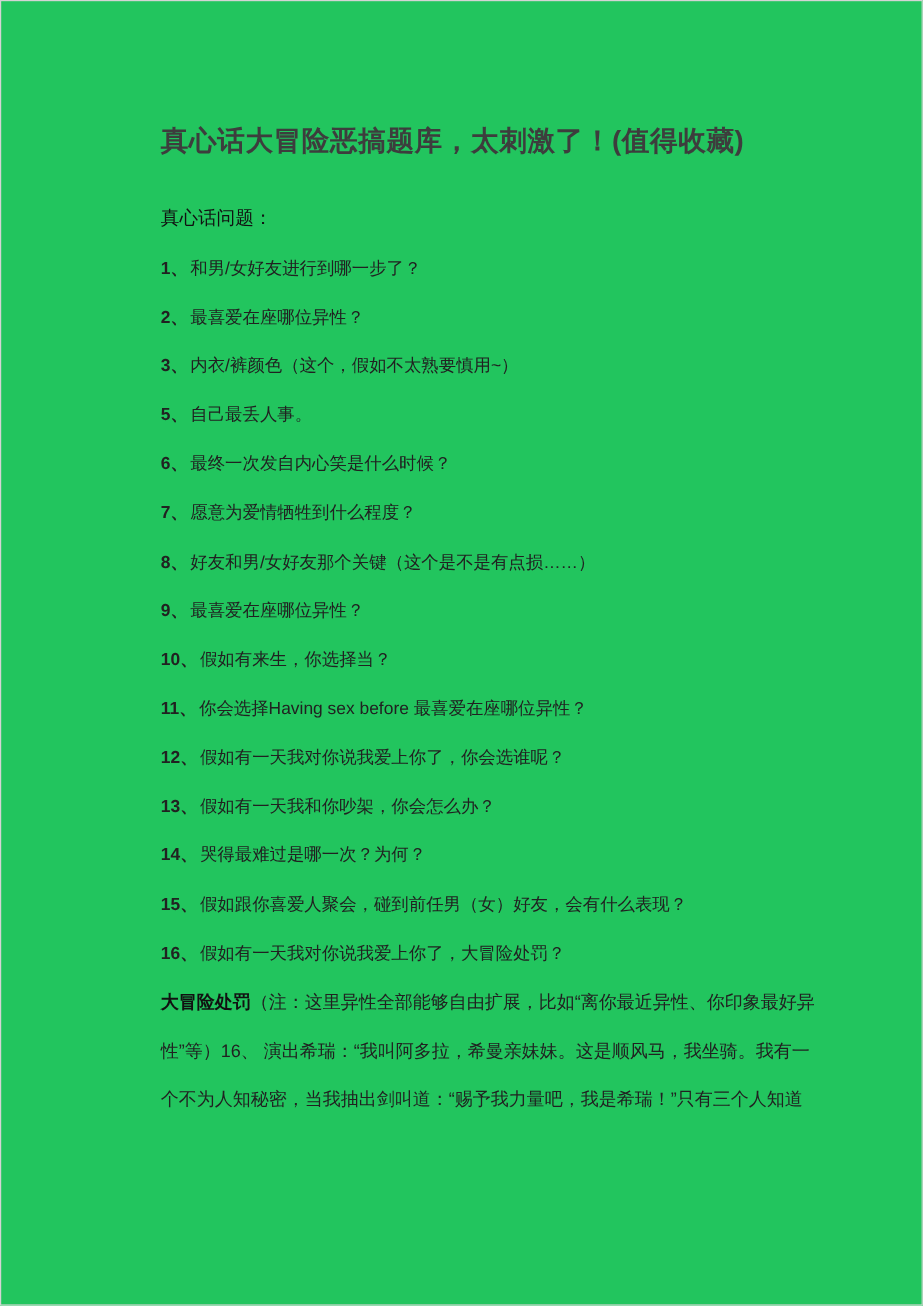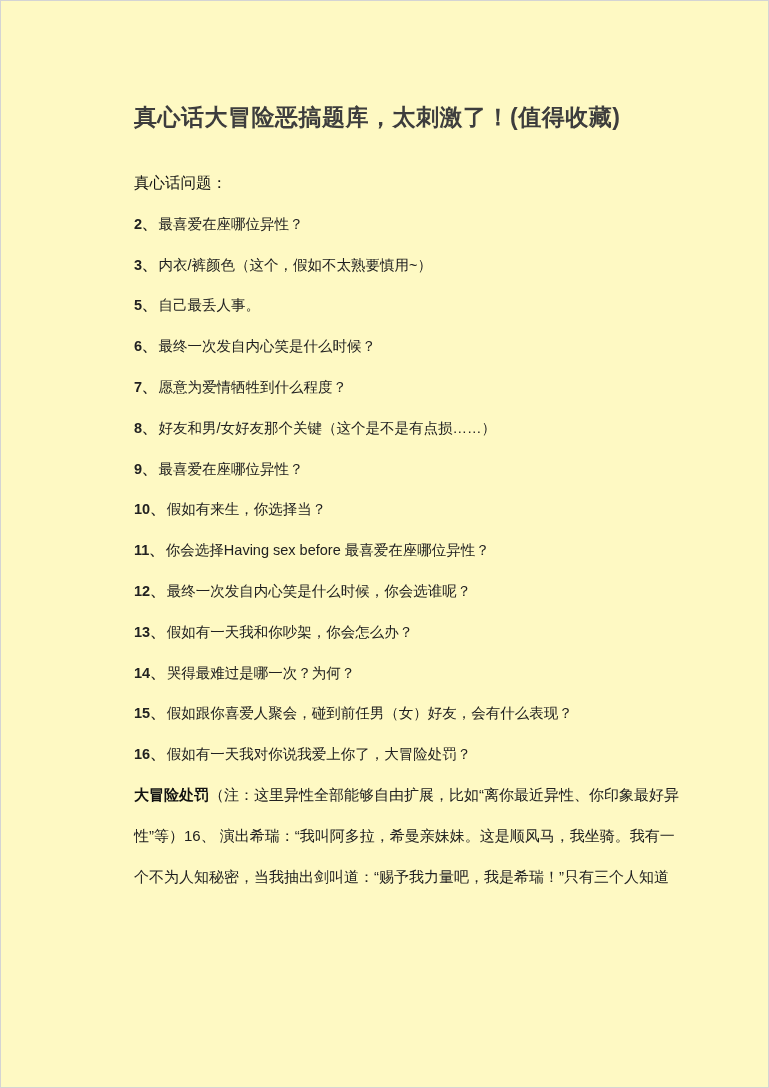--- a/index.html
+++ b/index.html
@@ -7,21 +7,21 @@
     width: 769px;
     height: 1088px;
     background: #ffffff;
     font-family: "Liberation Sans", sans-serif;
     overflow: hidden;
   }
   .page {
     box-sizing: border-box;
     width: 769px;
     height: 1088px;
-    background: #fef9c3;
+    background: #22c55e;
     border: 1px solid #d4d4d4;
   }
   .content {
     box-sizing: border-box;
     padding: 0 134px 0 133px; 
     color: #212121;
   }
   .doc-title {
     margin: 0;
     padding-top: 99px;
@@ -67,30 +67,31 @@
 </head>
 <body>
 
 <div class="page">
   <div class="content">
 
     <h1 class="doc-title">真心话大冒险恶搞题库，太刺激了！(值得收藏)</h1>
 
     <h2 class="section-heading">真心话问题：</h2>
 
+    <p class="q-item"><span class="q-num">1、</span><span>和男/女好友进行到哪一步了？</span></p>
     <p class="q-item"><span class="q-num">2、</span><span>最喜爱在座哪位异性？</span></p>
     <p class="q-item"><span class="q-num">3、</span><span>内衣/裤颜色（这个，假如不太熟要慎用~）</span></p>
     <p class="q-item"><span class="q-num">5、</span><span>自己最丢人事。</span></p>
     <p class="q-item"><span class="q-num">6、</span><span>最终一次发自内心笑是什么时候？</span></p>
     <p class="q-item"><span class="q-num">7、</span><span>愿意为爱情牺牲到什么程度？</span></p>
     <p class="q-item"><span class="q-num">8、</span><span>好友和男/女好友那个关键（这个是不是有点损……）</span></p>
     <p class="q-item"><span class="q-num">9、</span><span>最喜爱在座哪位异性？</span></p>
     <p class="q-item"><span class="q-num">10、</span><span>假如有来生，你选择当？</span></p>
     <p class="q-item"><span class="q-num">11、</span><span>你会选择Having sex before 最喜爱在座哪位异性？</span></p>
-    <p class="q-item"><span class="q-num">12、</span><span>最终一次发自内心笑是什么时候，你会选谁呢？</span></p>
+    <p class="q-item"><span class="q-num">12、</span><span>假如有一天我对你说我爱上你了，你会选谁呢？</span></p>
     <p class="q-item"><span class="q-num">13、</span><span>假如有一天我和你吵架，你会怎么办？</span></p>
     <p class="q-item"><span class="q-num">14、</span><span>哭得最难过是哪一次？为何？</span></p>
     <p class="q-item"><span class="q-num">15、</span><span>假如跟你喜爱人聚会，碰到前任男（女）好友，会有什么表现？</span></p>
     <p class="q-item"><span class="q-num">16、</span><span>假如有一天我对你说我爱上你了，大冒险处罚？</span></p>
 
     <div class="punishment">
       <div class="line"><strong class="punishment-lead">大冒险处罚</strong><span>（注：这里异性全部能够自由扩展，比如“离你最近异性、你印象最好异</span></div>
       <div class="line">性”等）16、 演出希瑞：“我叫阿多拉，希曼亲妹妹。这是顺风马，我坐骑。我有一</div>
       <div class="line">个不为人知秘密，当我抽出剑叫道：“赐予我力量吧，我是希瑞！”只有三个人知道</div>
     </div>

